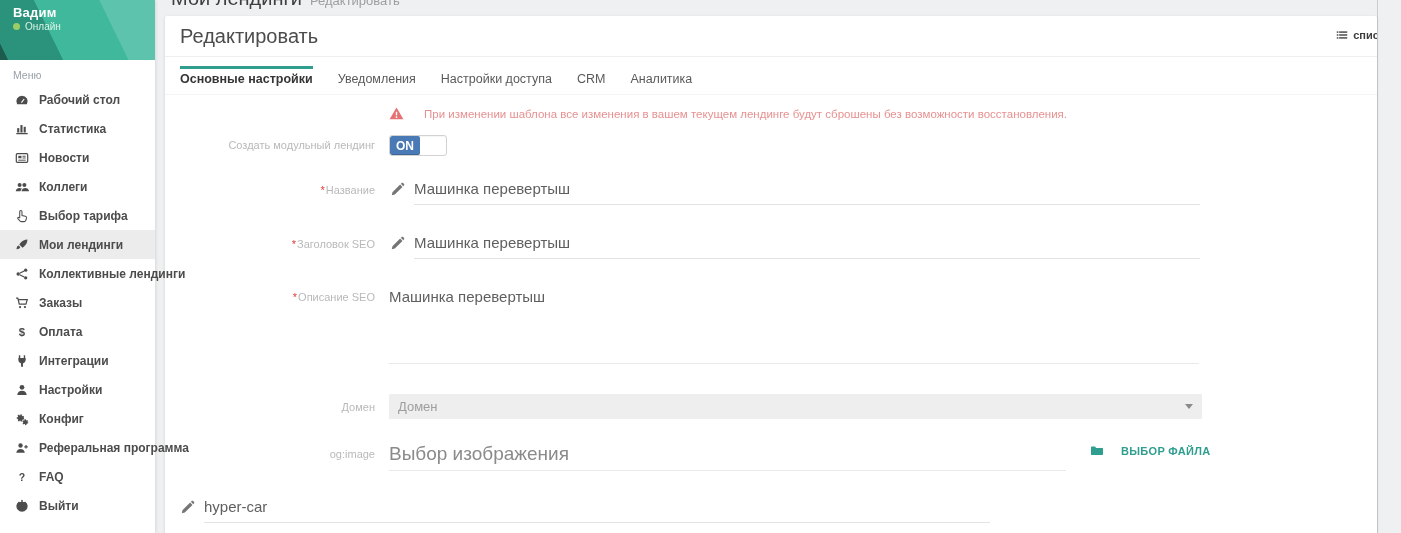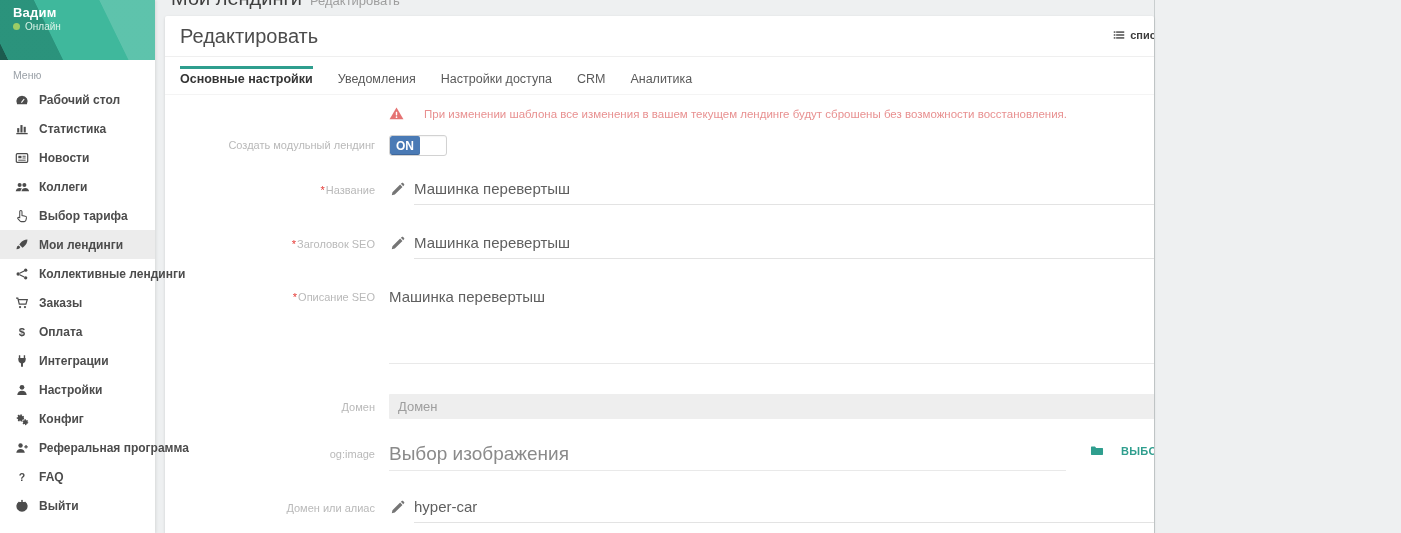--- a/index.html
+++ b/index.html
@@ -5,21 +5,21 @@
   :root{
     --accent:#2f9e8e; --toggle-on:#4a7ab5; --warning:#e57373; --warning-text:#e89090;
     --online:#9ccc65; --sidebar-teal:#3fb89c;
   }
   *{box-sizing:border-box; margin:0; padding:0;}
   html,body{width:1401px; height:533px; overflow:hidden;}
   body{
     font-family:"Liberation Sans","DejaVu Sans",sans-serif;
     background:#eef0f1; color:#4c4c4c; font-size:13px;
   }
-  .app{display:flex; width:1155px; height:533px; border-right:1px solid #c9cecf;}
+  .app{display:flex; width:1378px; height:533px; border-right:1px solid #c9cecf;}
 
   
   .sidebar{width:155px; min-width:155px; background:#fff; box-shadow:1px 0 3px rgba(0,0,0,.10); position:relative; z-index:3;}
   .profile{
     height:60px; position:relative; overflow:hidden; color:#fff;
     background-color:var(--sidebar-teal);
     background-image:
       linear-gradient(64deg,#1c5b4e 0,#1c5b4e 7px,rgba(0,0,0,0) 7.5px),
       linear-gradient(64deg,rgba(23,110,92,.50) 34%,rgba(0,0,0,0) 34.5%),
       linear-gradient(244deg,rgba(255,255,255,.16) 30%,rgba(0,0,0,0) 30.5%);
@@ -375,21 +375,20 @@
             <button class="file-button">
               <svg viewBox="0 0 16 16">
                   <path d="M1.3 3.2h4.2l1.5 1.6h7.7c.4 0 .7.3.7.7v7.2c0 .4-.3.7-.7.7H1.3c-.4 0-.7-.3-.7-.7V3.9c0-.4.3-.7.7-.7z"></path>
                 </svg>
               <span>ВЫБОР ФАЙЛА</span>
             </button>
           </div>
         </div>
 
         <div class="row row-alias">
-          <div class="row-label">Домен или алиас</div>
           <div class="row-field">
             <span class="pencil"><svg viewBox="0 0 16 16">
                   <path d="M1.9 14.1l.7-3.2 8.2-8.2 2.5 2.5-8.2 8.2zM11.6 1.9l.9-.9c.4-.4 1.1-.4 1.5 0l1 1c.4.4.4 1.1 0 1.5l-.9.9z"></path>
                 </svg></span>
             <div class="input-line w-narrow">hyper-car</div>
           </div>
         </div>
 
       </div>
     </div>

